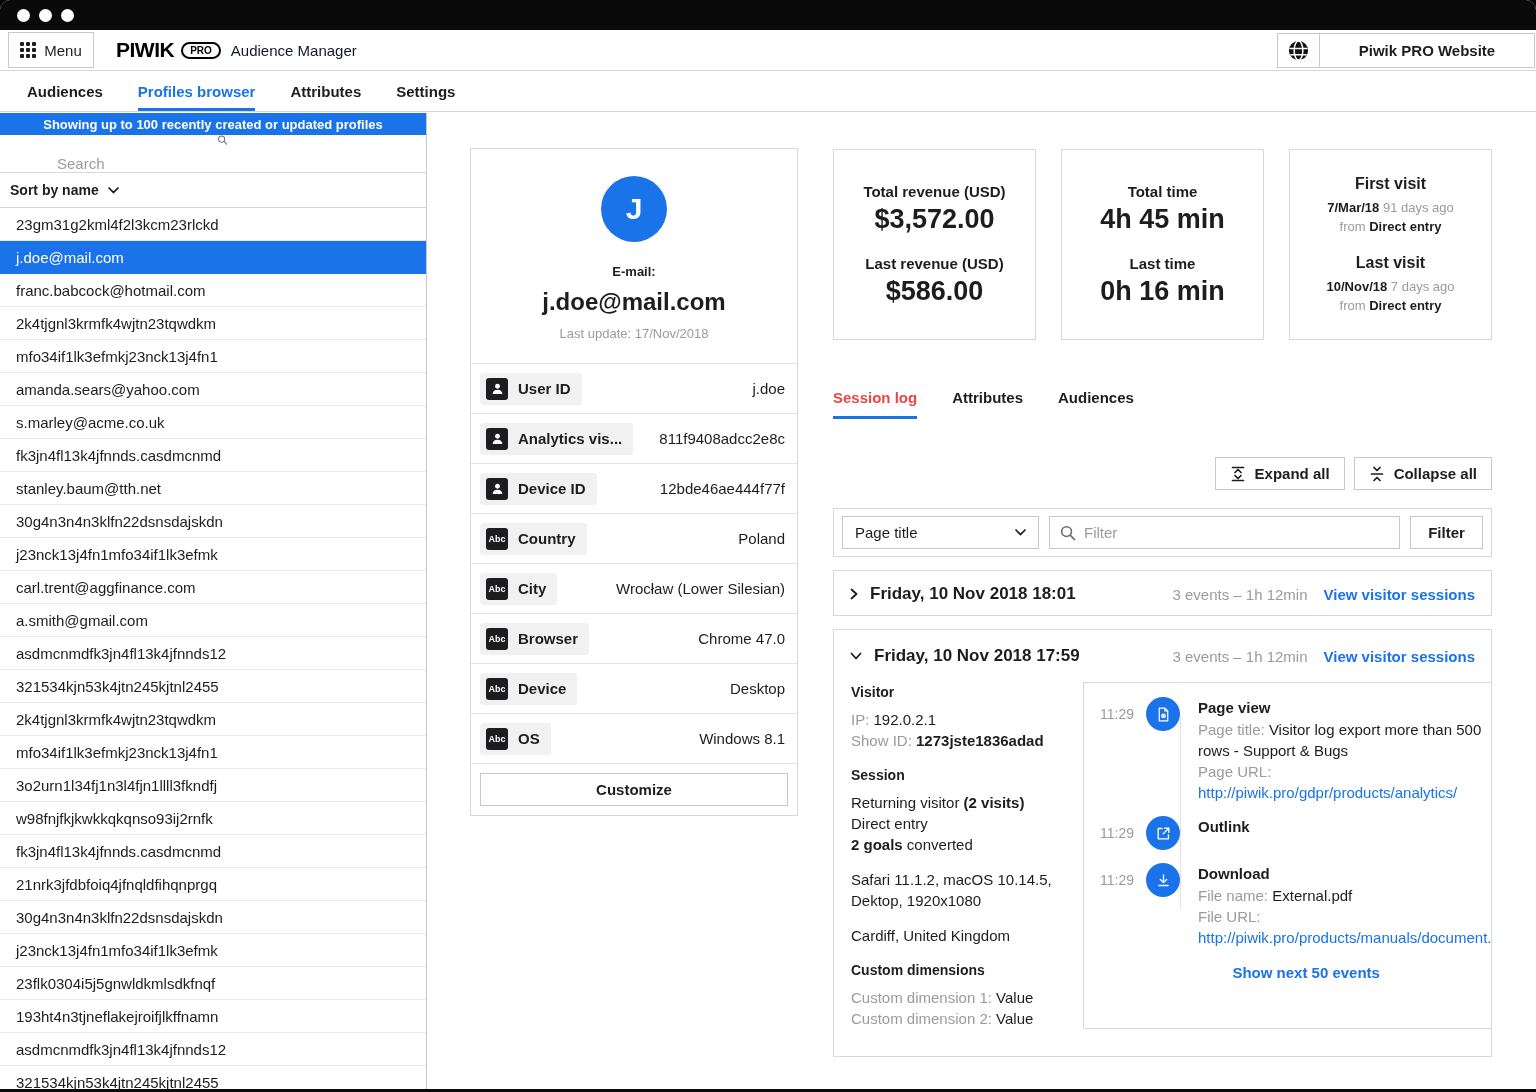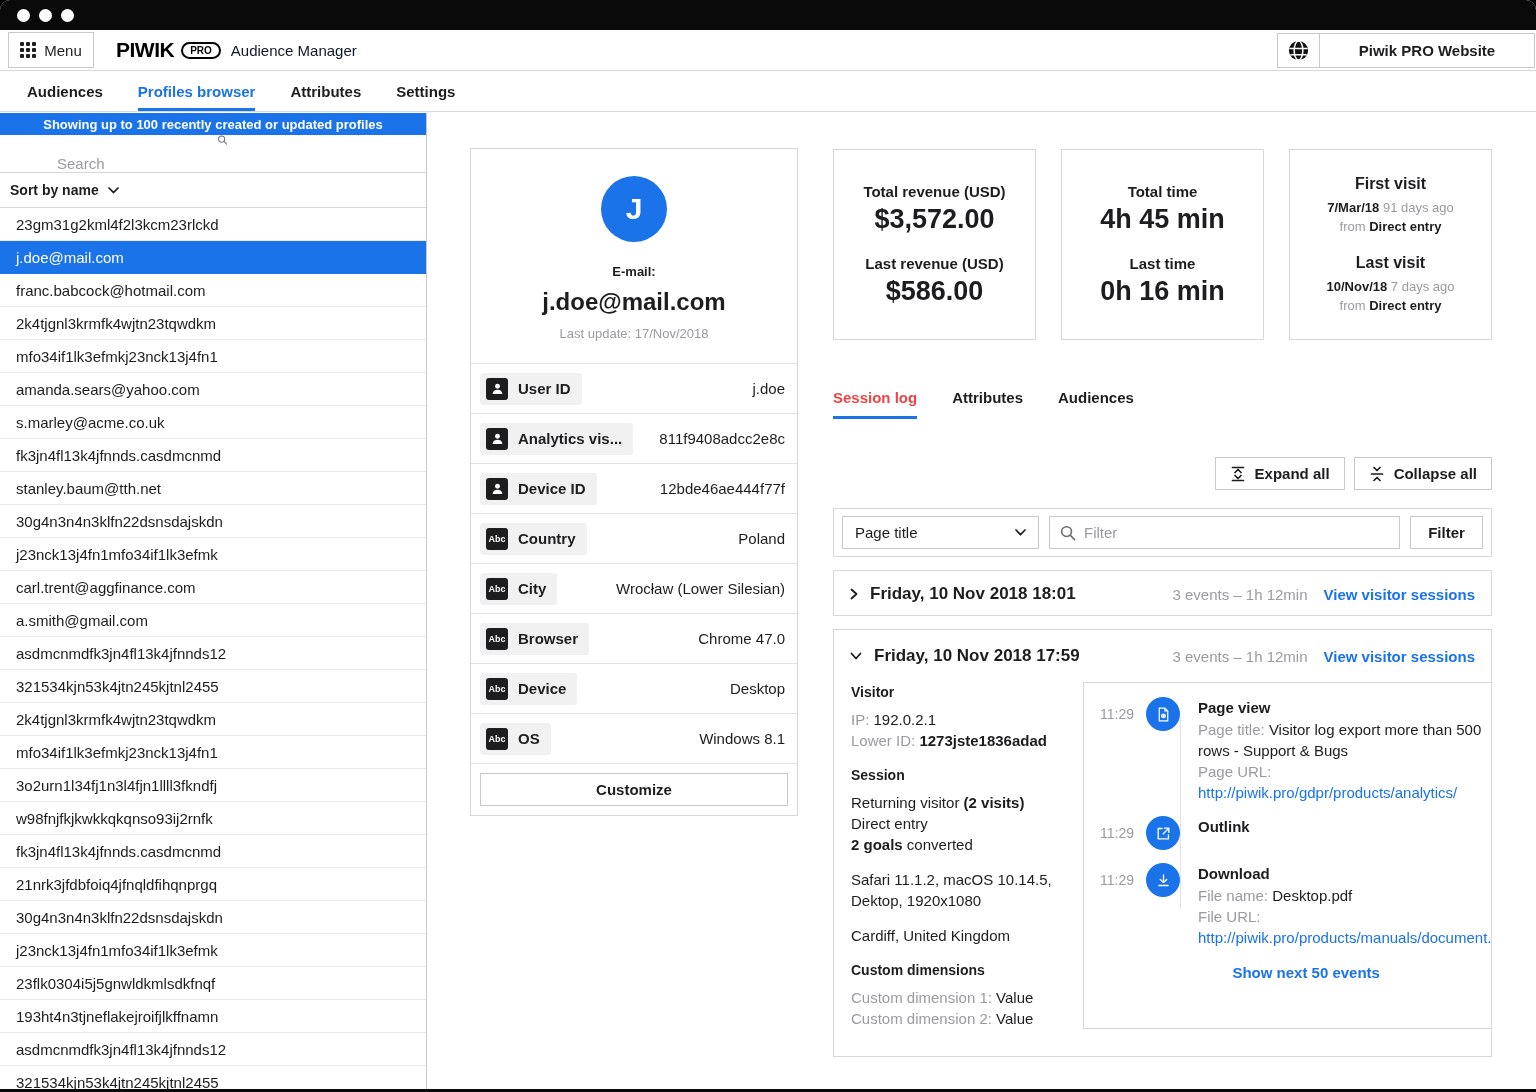--- a/index.html
+++ b/index.html
@@ -393,21 +393,21 @@
               <path d="M1.5 1.5 L6 6.5 L10.5 1.5" fill="none" stroke="#1d1d1f" stroke-width="1.8" stroke-linecap="round" stroke-linejoin="round"></path>
             </svg>
           <span class="sess-date">Friday, 10 Nov 2018 17:59</span>
           <span class="sess-summary">3 events – 1h 12min</span>
           <span class="sess-link">View visitor sessions</span>
         </div>
         <div class="sess-body">
           <div class="vcol">
             <div class="vhead">Visitor</div>
             <div class="vline"><span class="glabel">IP:</span> <span>192.0.2.1</span></div>
-            <div class="vline"><span class="glabel">Lower ID:</span> <b>1273jste1836adad</b></div>
+            <div class="vline"><span class="glabel">Show ID:</span> <b>1273jste1836adad</b></div>
             <div class="vgap"></div>
             <div class="vhead">Session</div>
             <div class="vline"><span>Returning visitor</span> <b>(2 visits)</b></div>
             <div class="vline">Direct entry</div>
             <div class="vline"><b>2 goals</b> <span>converted</span></div>
             <div class="vgap"></div>
             <div class="vline" style="width:215px;">Safari 11.1.2, macOS 10.14.5, Dektop, 1920x1080</div>
             <div class="vgap"></div>
             <div class="vline">Cardiff, United Kingdom</div>
             <div class="vgap"></div>
@@ -454,21 +454,21 @@
               <span class="ev-time">11:29</span>
               <span class="ev-icon">
                 <svg width="17" height="17" viewBox="0 0 24 24" fill="none" stroke="#fff" stroke-width="1.9" stroke-linecap="round" stroke-linejoin="round">
                     <path d="M12 4 V14"></path>
                     <path d="M7.5 10.5 L12 15 L16.5 10.5"></path>
                     <path d="M5.5 19 H18.5"></path>
                   </svg>
               </span>
               <span class="ev-text">
                 <div class="ev-title">Download</div>
-                <div><span class="glabel">File name:</span> <span>Desktop.pdf</span></div>
+                <div><span class="glabel">File name:</span> <span>External.pdf</span></div>
                 <div><span class="glabel">File URL:</span> <a href="#">http://piwik.pro/products/manuals/document.pdf</a></div>
               </span>
             </div>
 
             <div class="show-next">Show next 50 events</div>
           </div>
         </div>
       </div>
 
     </main>

